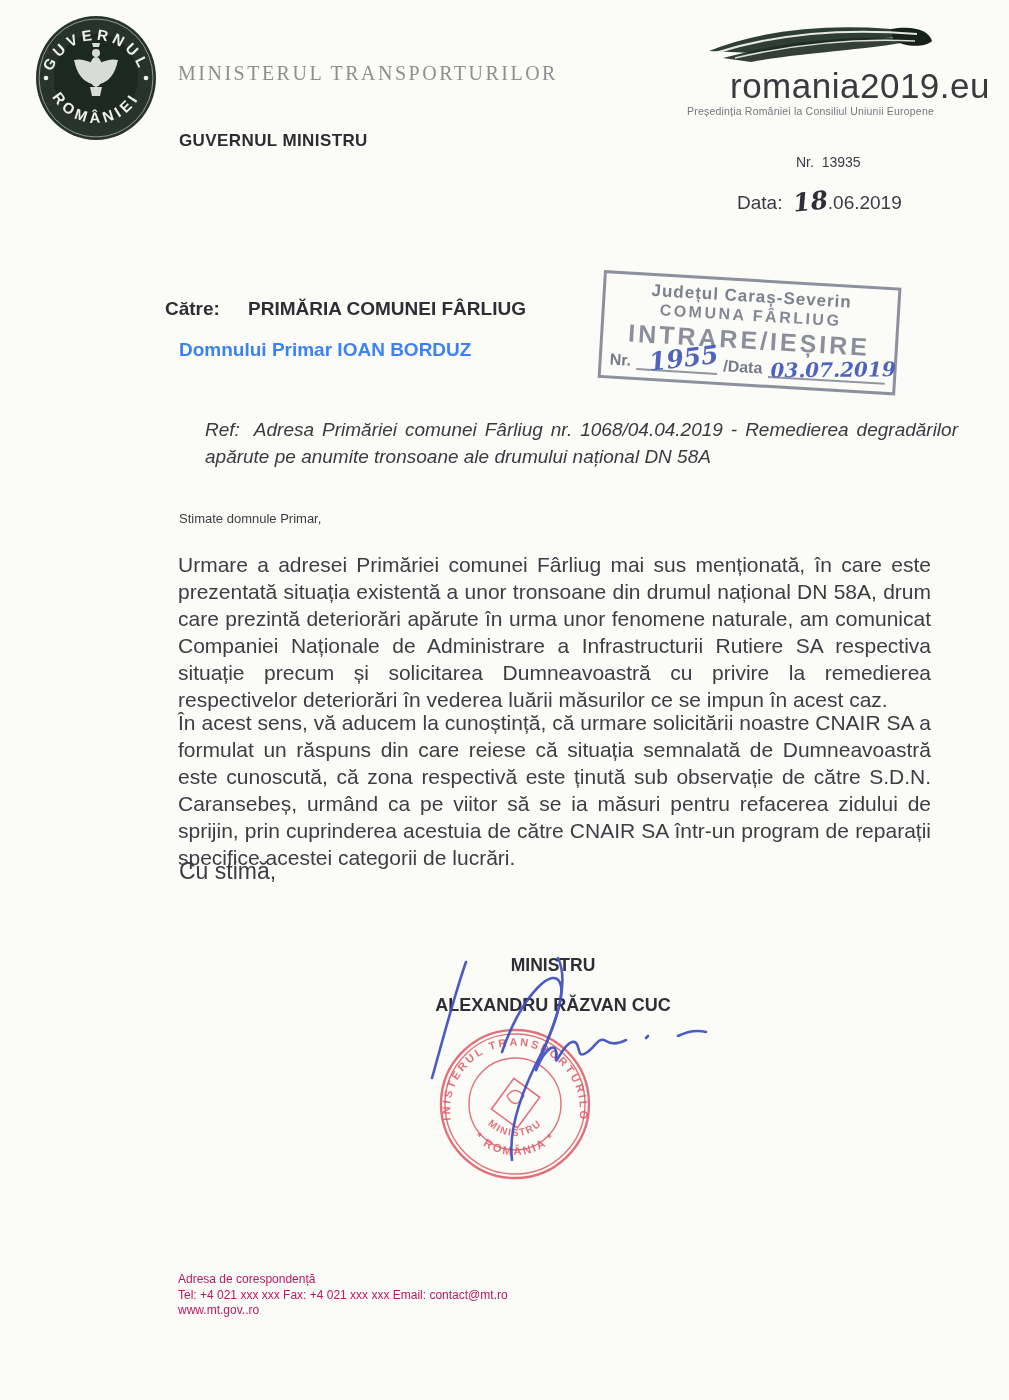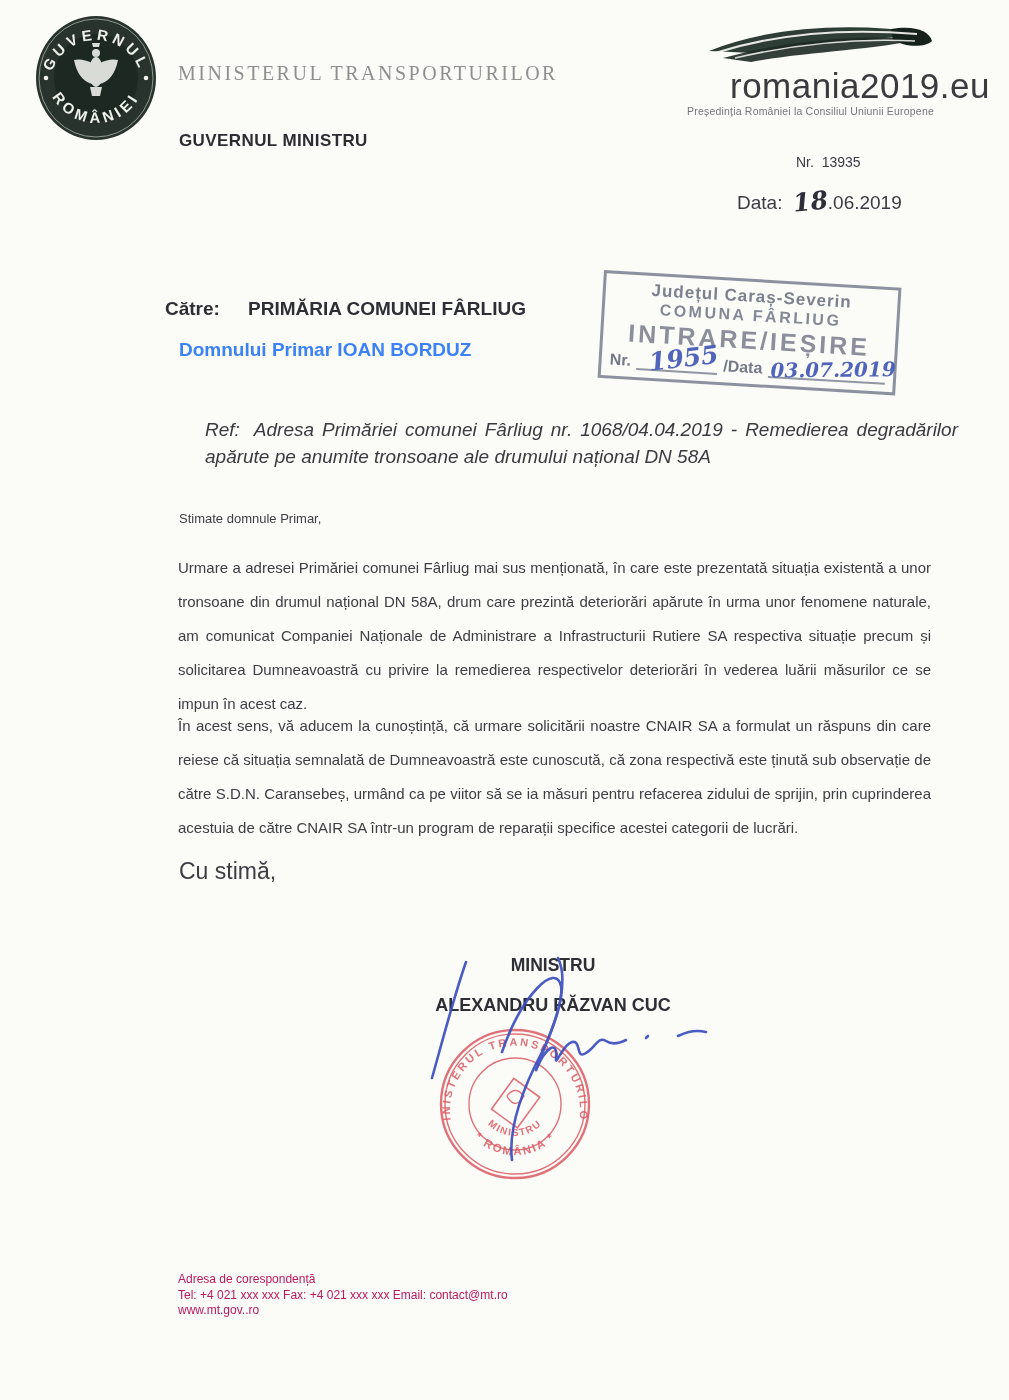--- a/index.html
+++ b/index.html
@@ -59,21 +59,21 @@
   .to-label { width:83px; }
   .to-line2 { left:179px; top:339px; font-size:19px; font-weight:bold; color:#3b82f6;text-align:center; }
 
   .ref-block {
     left:178px; top:416px; width:753px; font-size:19px; font-style:italic;
     line-height:27px; text-align:justify; color:#3a3a41;margin-left:27px;
   }
   .ref-label { margin-right:14px; }
 
   .salutation { left:179px; top:511px; font-size:13px; }
-  .para { left:178px; width:753px; font-size:15px; line-height:34px; text-align:justify; }
+  .para { left:178px; width:753px; font-size:21px; line-height:27px; text-align:justify; }
   .para1 { top:551px; }
   .para2 { top:709px; }
   .closing { left:179px; top:858px; font-size:23px; }
 
   .sig-title { left:403px; top:955px; width:300px; text-align:center; font-size:17.5px; font-weight:bold; color:#2e2e35; }
   .sig-name  { left:403px; top:995px; width:300px; text-align:center; font-size:18px; font-weight:bold; color:#2e2e35; }
 
   .sig-svg   { left:410px; top:946px; }
   .stamp-svg { left:437px; top:1026px; }
   .seal-svg  { left:33px; top:14px; }

